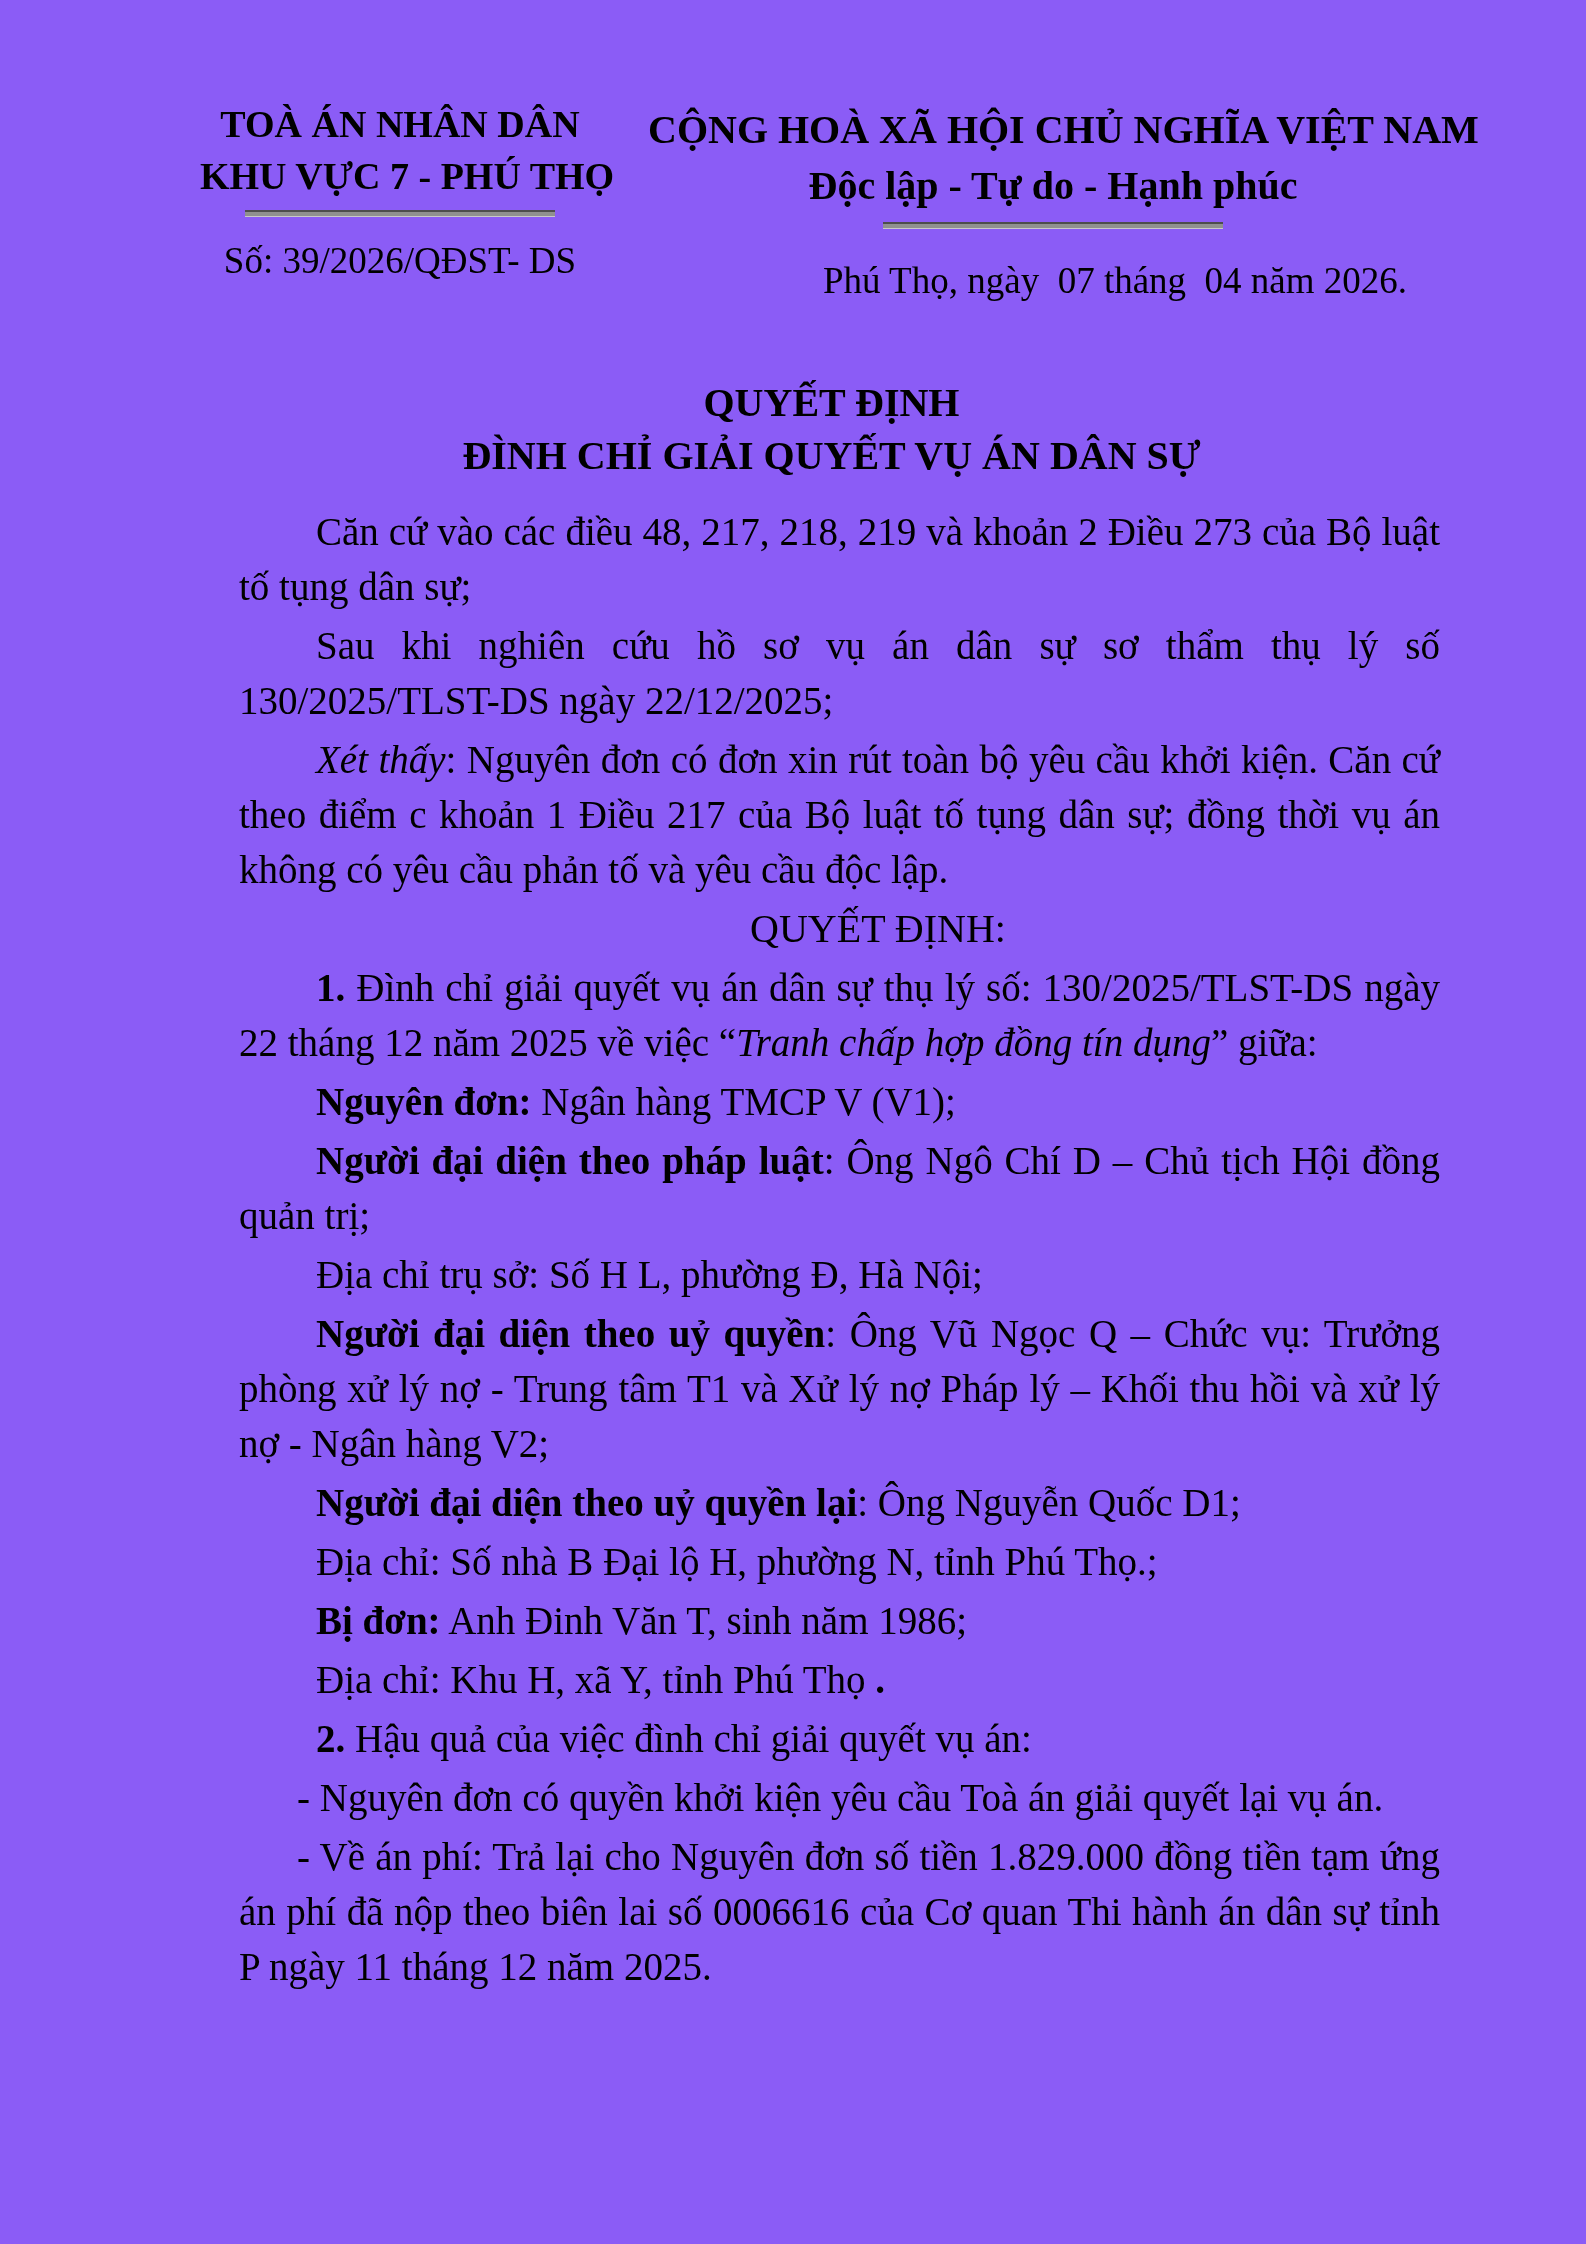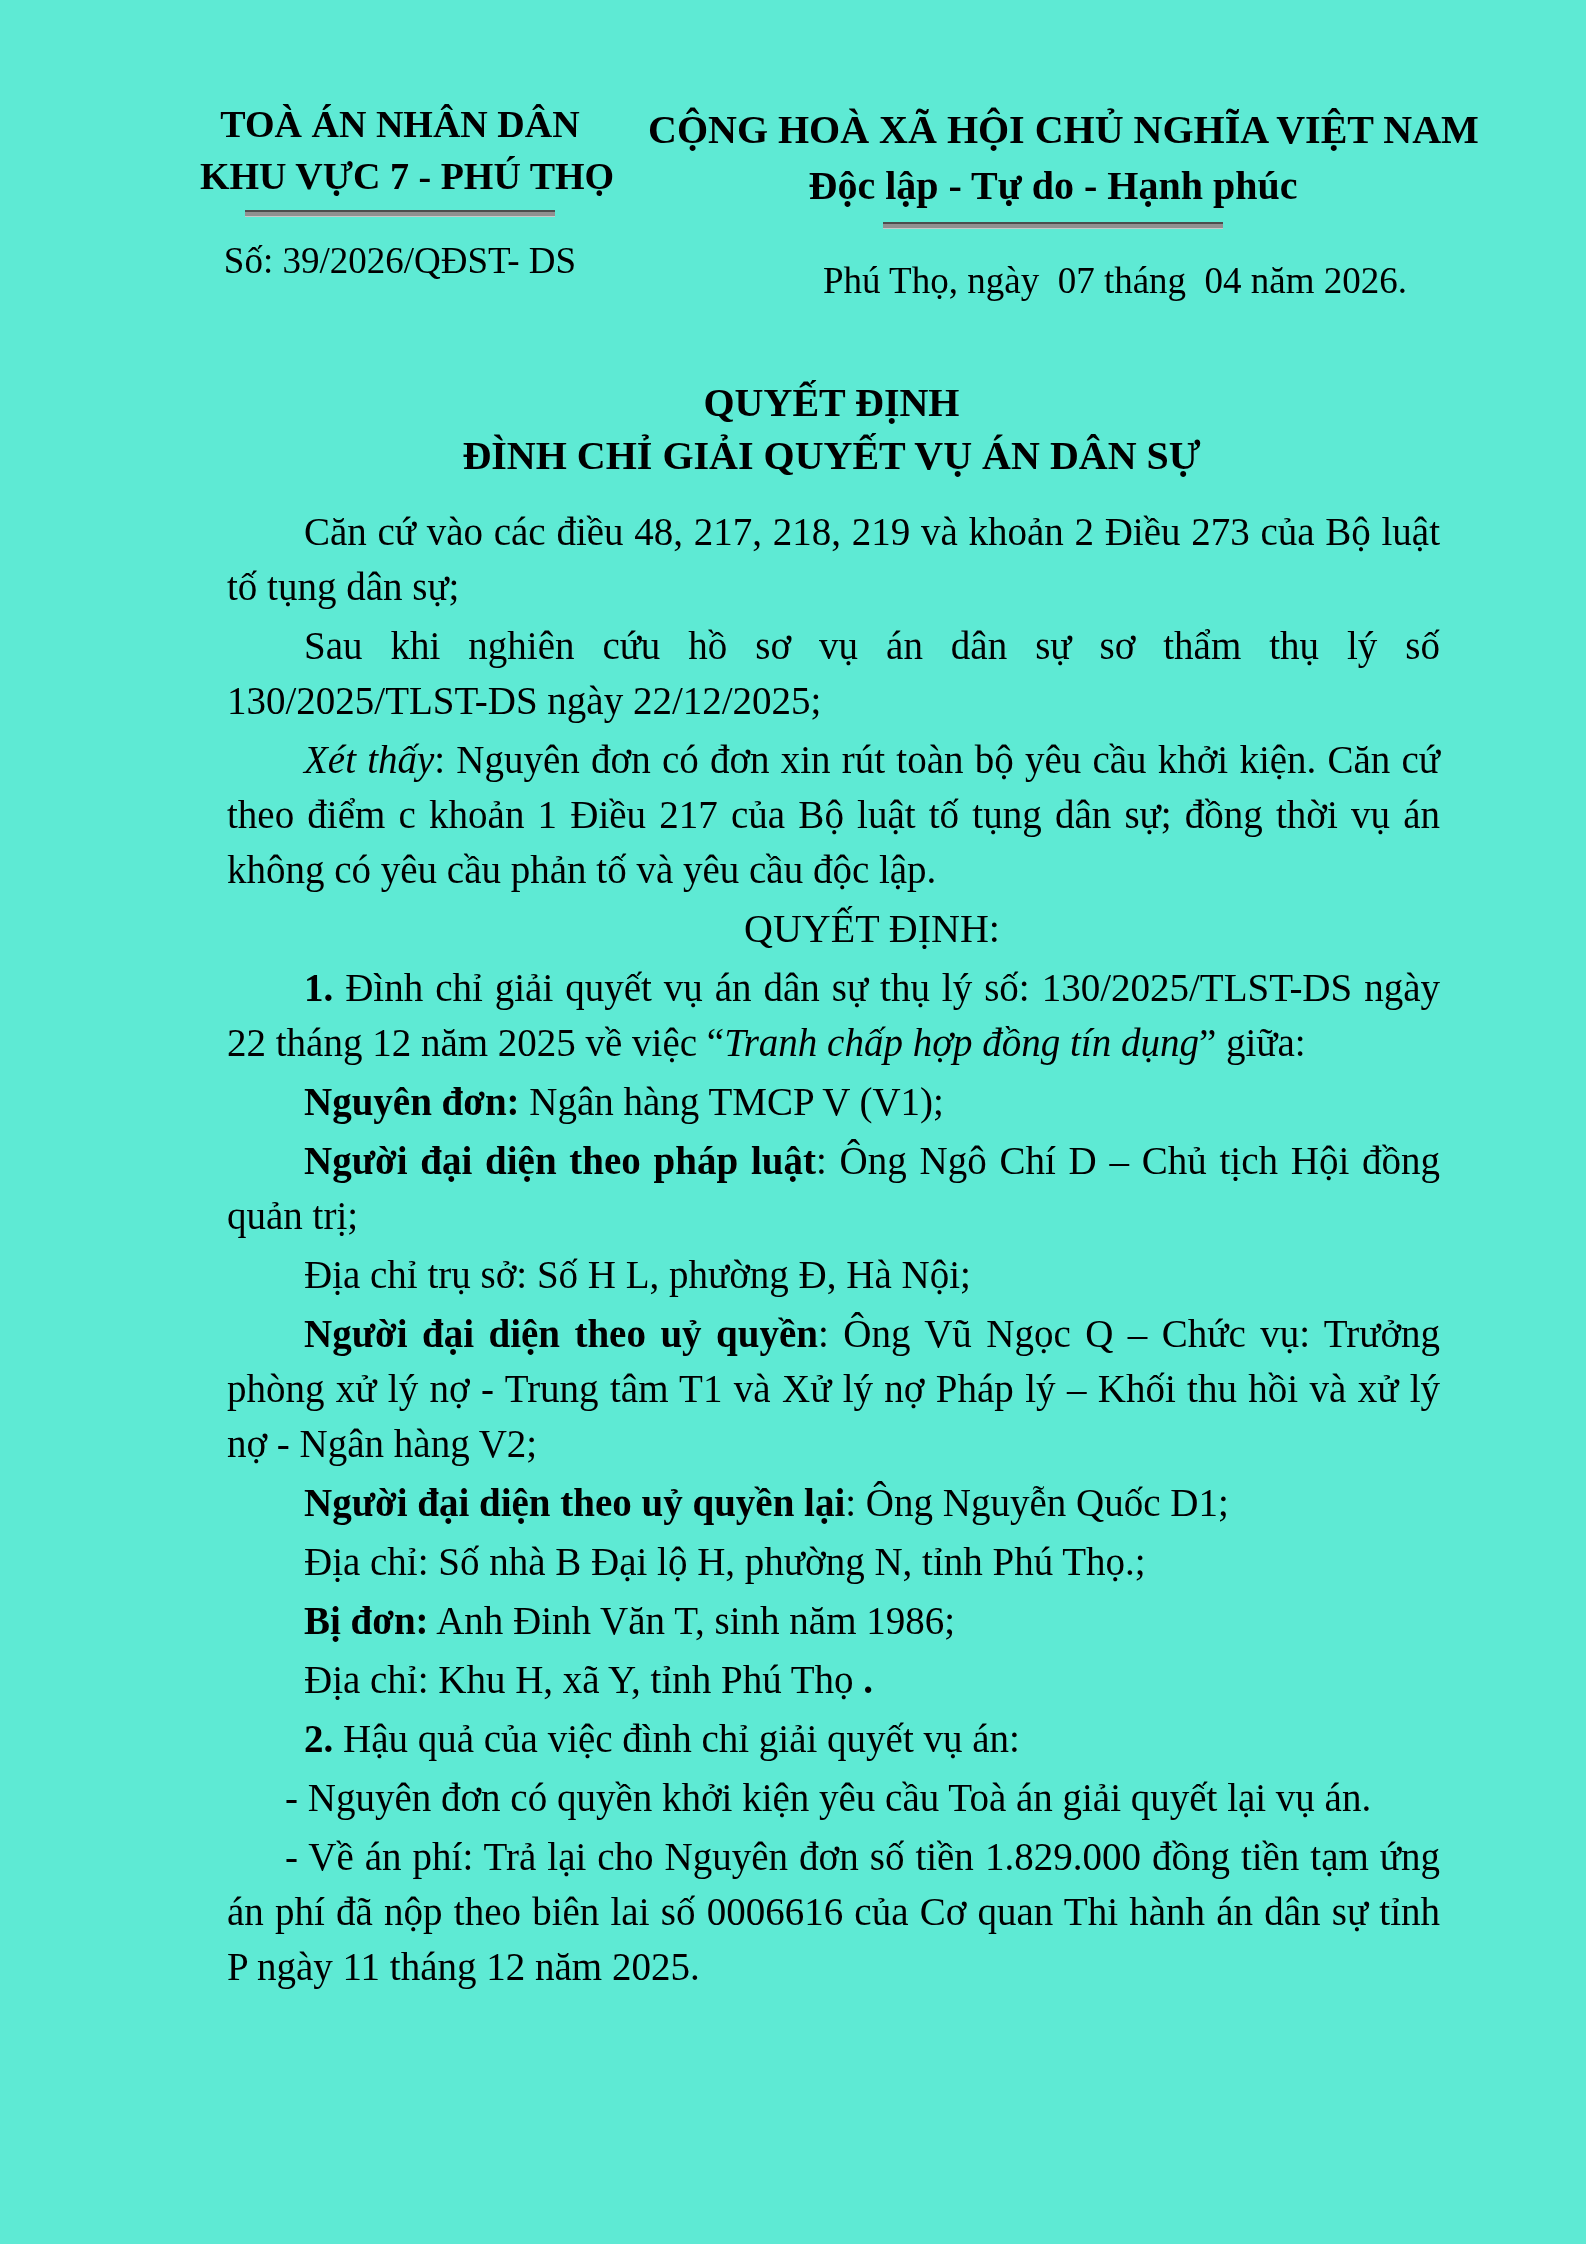--- a/index.html
+++ b/index.html
@@ -4,21 +4,21 @@
 <style>
   html, body {
     margin: 0;
     padding: 0;
     background: #ffffff;
   }
   .page {
     position: relative;
     width: 1586px;
     height: 2244px;
-    background: #5eead4;
+    background: #8b5cf6;
     color: #000000;
     font-family: "Liberation Serif", "DejaVu Serif", serif;
     overflow: hidden;
   }
   
   .header {
     position: relative;
     height: 330px;
     padding-top: 98px;
     box-sizing: border-box;
@@ -80,21 +80,21 @@
     line-height: 53px;
   }
   
   .body-block {
     margin: 22px 146px 0 223px;
     font-size: 39px;
     line-height: 55px;
     text-align: justify;
   }
   .body-block p {
-    margin: 0 0 4px 4px;
+    margin: 0 0 4px 16px;
     text-indent: 77px;
   }
   .body-block p.dash {
     text-indent: 58px;
   }
   .decision-heading {
     text-align: center;
     font-weight: normal;
     font-size: 40px;
     line-height: 55px;

